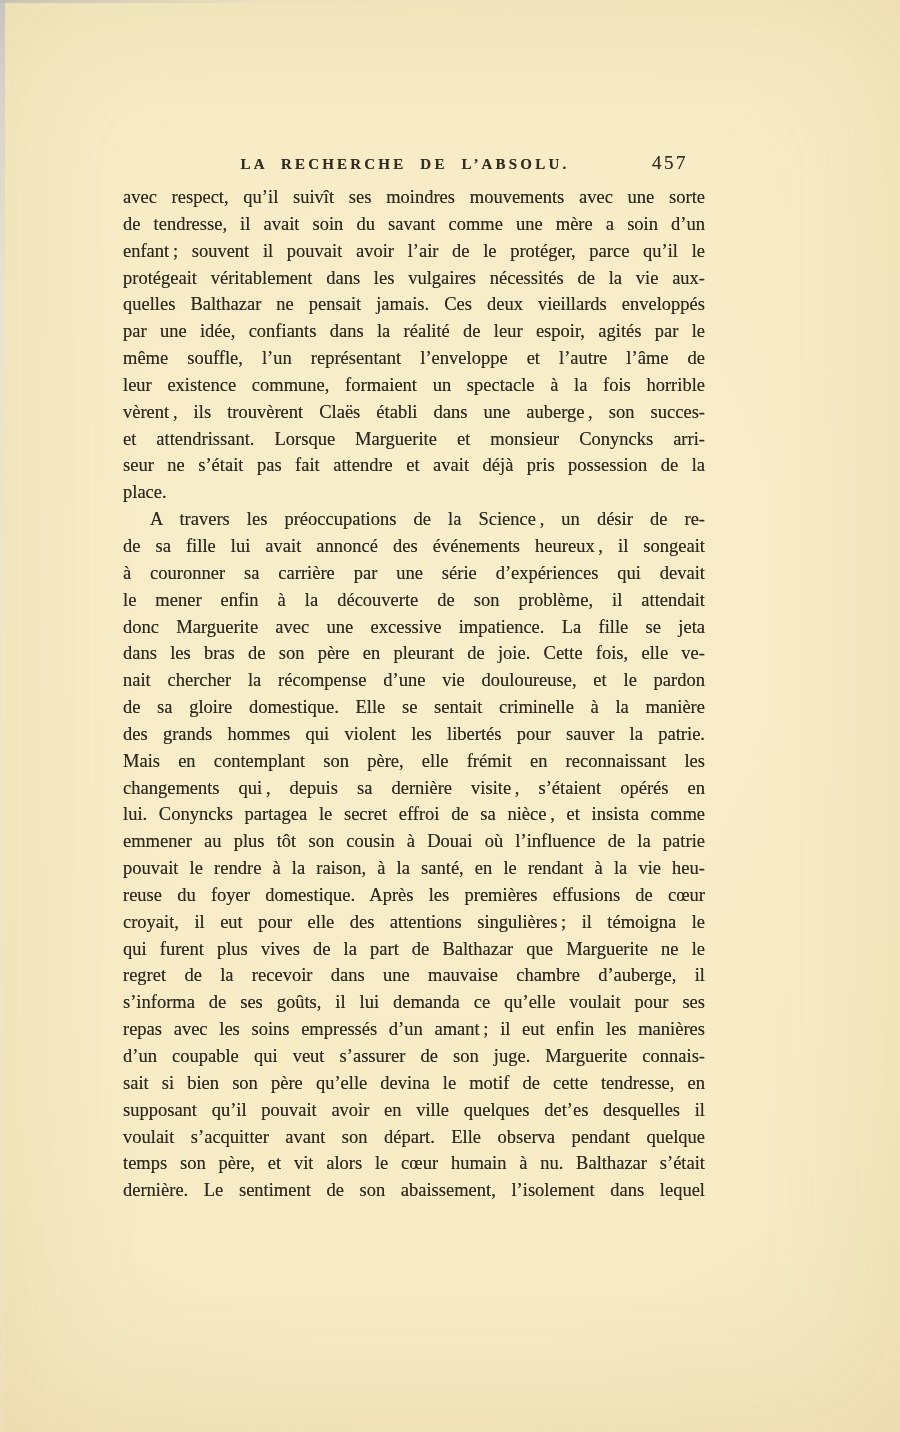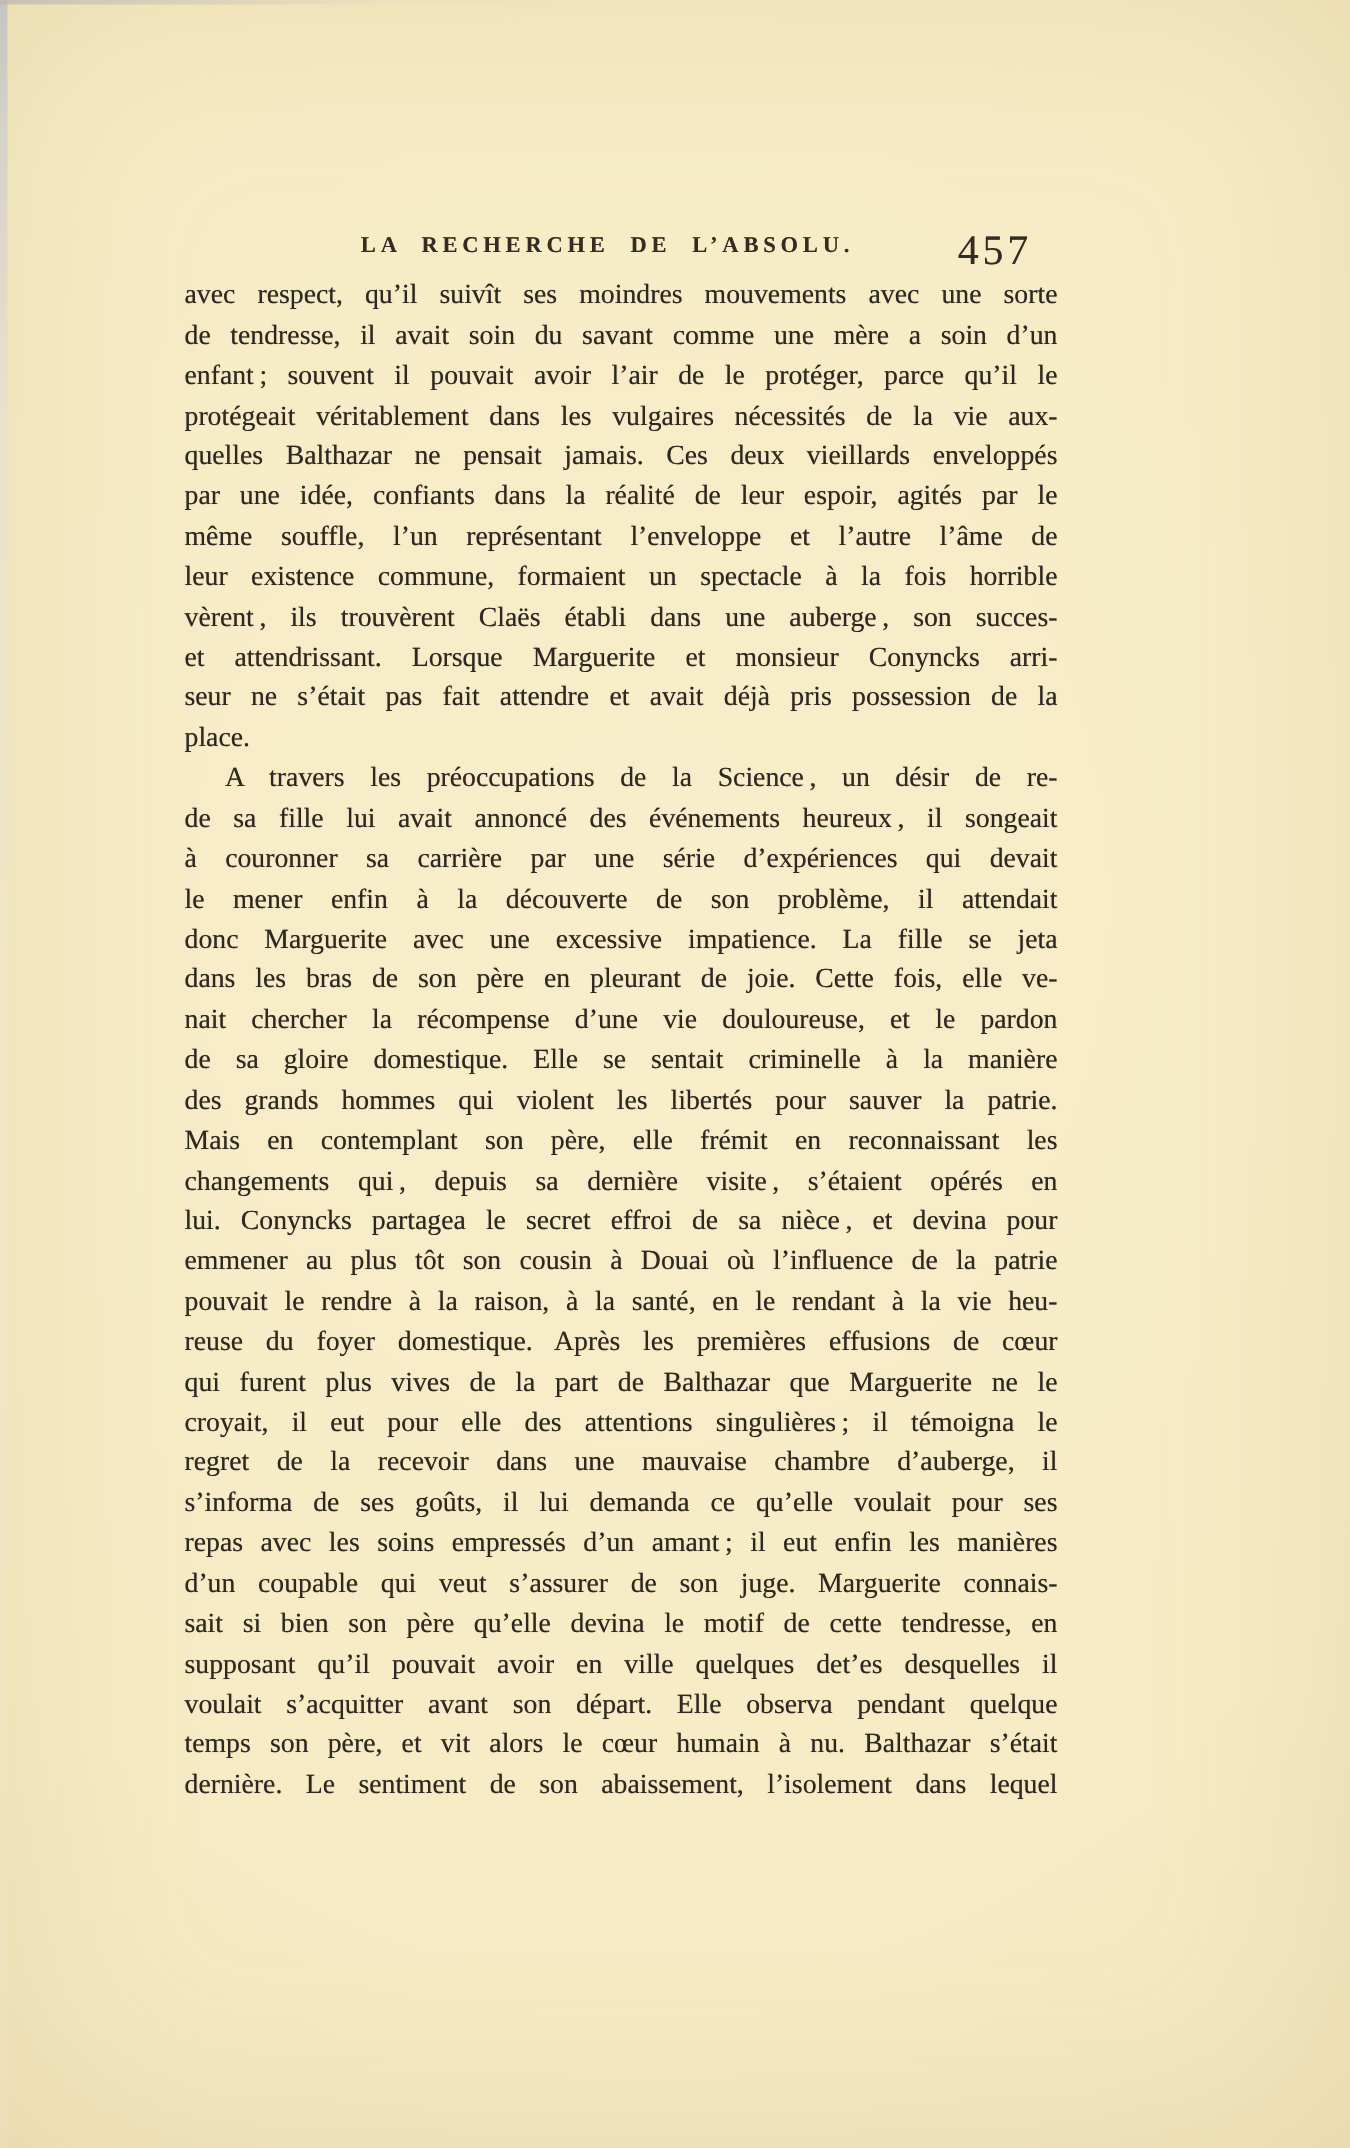--- a/index.html
+++ b/index.html
@@ -55,21 +55,21 @@
     font-weight: bold;
     letter-spacing: 3.2px;
     word-spacing: 7px;
     color: #332d22;
     text-shadow: 0 0 0.4px rgba(45,40,32,0.55);
   }
   .head-page {
     position: absolute;
     right: 8px;
     top: 0;
-    font-size: 28px;
+    font-size: 19px;
     letter-spacing: 2.5px;
     color: #332d22;
     text-shadow: 0 0 0.4px rgba(45,40,32,0.55);
   }
   .text-block {
     position: absolute;
     top: 184px;
     left: 123px;
     width: 582px;
   }
@@ -118,26 +118,26 @@
       <div class="line">de sa fille lui avait annoncé des événements heureux , il songeait</div>
       <div class="line">à couronner sa carrière par une série d’expériences qui devait</div>
       <div class="line">le mener enfin à la découverte de son problème, il attendait</div>
       <div class="line">donc Marguerite avec une excessive impatience. La fille se jeta</div>
       <div class="line">dans les bras de son père en pleurant de joie. Cette fois, elle ve-</div>
       <div class="line">nait chercher la récompense d’une vie douloureuse, et le pardon</div>
       <div class="line">de sa gloire domestique. Elle se sentait criminelle à la manière</div>
       <div class="line">des grands hommes qui violent les libertés pour sauver la patrie.</div>
       <div class="line">Mais en contemplant son père, elle frémit en reconnaissant les</div>
       <div class="line">changements qui , depuis sa dernière visite , s’étaient opérés en</div>
-      <div class="line">lui. Conyncks partagea le secret effroi de sa nièce , et devina pour</div>
+      <div class="line">lui. Conyncks partagea le secret effroi de sa nièce , et insista comme</div>
       <div class="line">emmener au plus tôt son cousin à Douai où l’influence de la patrie</div>
       <div class="line">pouvait le rendre à la raison, à la santé, en le rendant à la vie heu-</div>
       <div class="line">reuse du foyer domestique. Après les premières effusions de cœur</div>
+      <div class="line">croyait, il eut pour elle des attentions singulières ; il témoigna le</div>
       <div class="line">qui furent plus vives de la part de Balthazar que Marguerite ne le</div>
-      <div class="line">croyait, il eut pour elle des attentions singulières ; il témoigna le</div>
       <div class="line">regret de la recevoir dans une mauvaise chambre d’auberge, il</div>
       <div class="line">s’informa de ses goûts, il lui demanda ce qu’elle voulait pour ses</div>
       <div class="line">repas avec les soins empressés d’un amant ; il eut enfin les manières</div>
       <div class="line">d’un coupable qui veut s’assurer de son juge. Marguerite connais-</div>
       <div class="line">sait si bien son père qu’elle devina le motif de cette tendresse, en</div>
       <div class="line">supposant qu’il pouvait avoir en ville quelques det’es desquelles il</div>
       <div class="line">voulait s’acquitter avant son départ. Elle observa pendant quelque</div>
       <div class="line">temps son père, et vit alors le cœur humain à nu. Balthazar s’était</div>
       <div class="line">dernière. Le sentiment de son abaissement, l’isolement dans lequel</div>
     </main>

